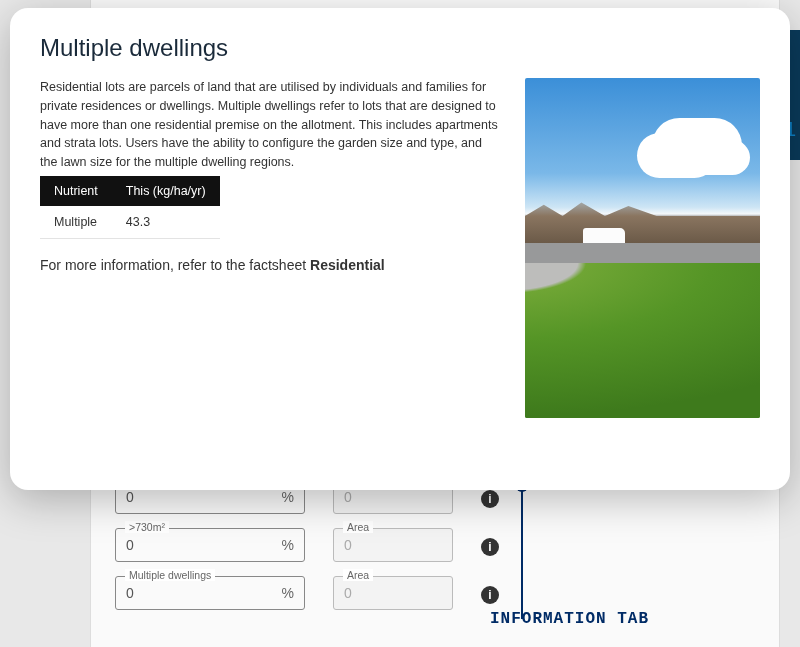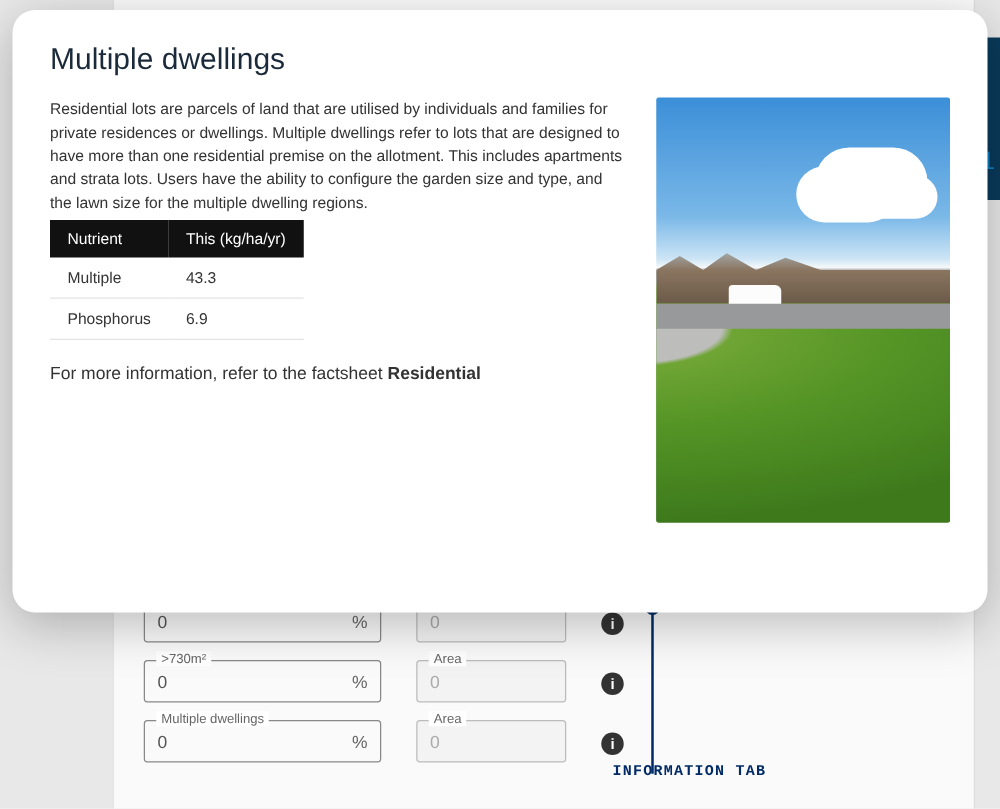--- a/index.html
+++ b/index.html
@@ -123,21 +123,21 @@
     width: 12px;
     height: 12px;
     border-radius: 50%;
     background: #002b66;
   }
   .annot-label {
     position: absolute;
     left: 490px;
     top: 610px;
     font-family: "Courier New", monospace;
-    font-size: 12px;
+    font-size: 16px;
     letter-spacing: 1px;
     color: #002b66;
     font-weight: 600;
   }
 
   
   .modal {
     position: absolute;
     left: 10px;
     right: 10px;
@@ -294,24 +294,20 @@
           <tr>
             <th>Nutrient</th>
             <th>This (kg/ha/yr)</th>
           </tr>
         </thead>
         <tbody>
           <tr>
             <td>Multiple</td>
             <td>43.3</td>
           </tr>
-          <tr>
-            <td>Phosphorus</td>
-            <td>6.9</td>
-          </tr>
         </tbody>
       </table>
       <div class="factsheet">
         <span>For more information, refer to the factsheet </span><strong>Residential</strong>
       </div>
     </div>
     <div class="modal-image">
       <div class="sky-cloud"></div>
       <div class="houses"></div>
       <div class="van"></div>

